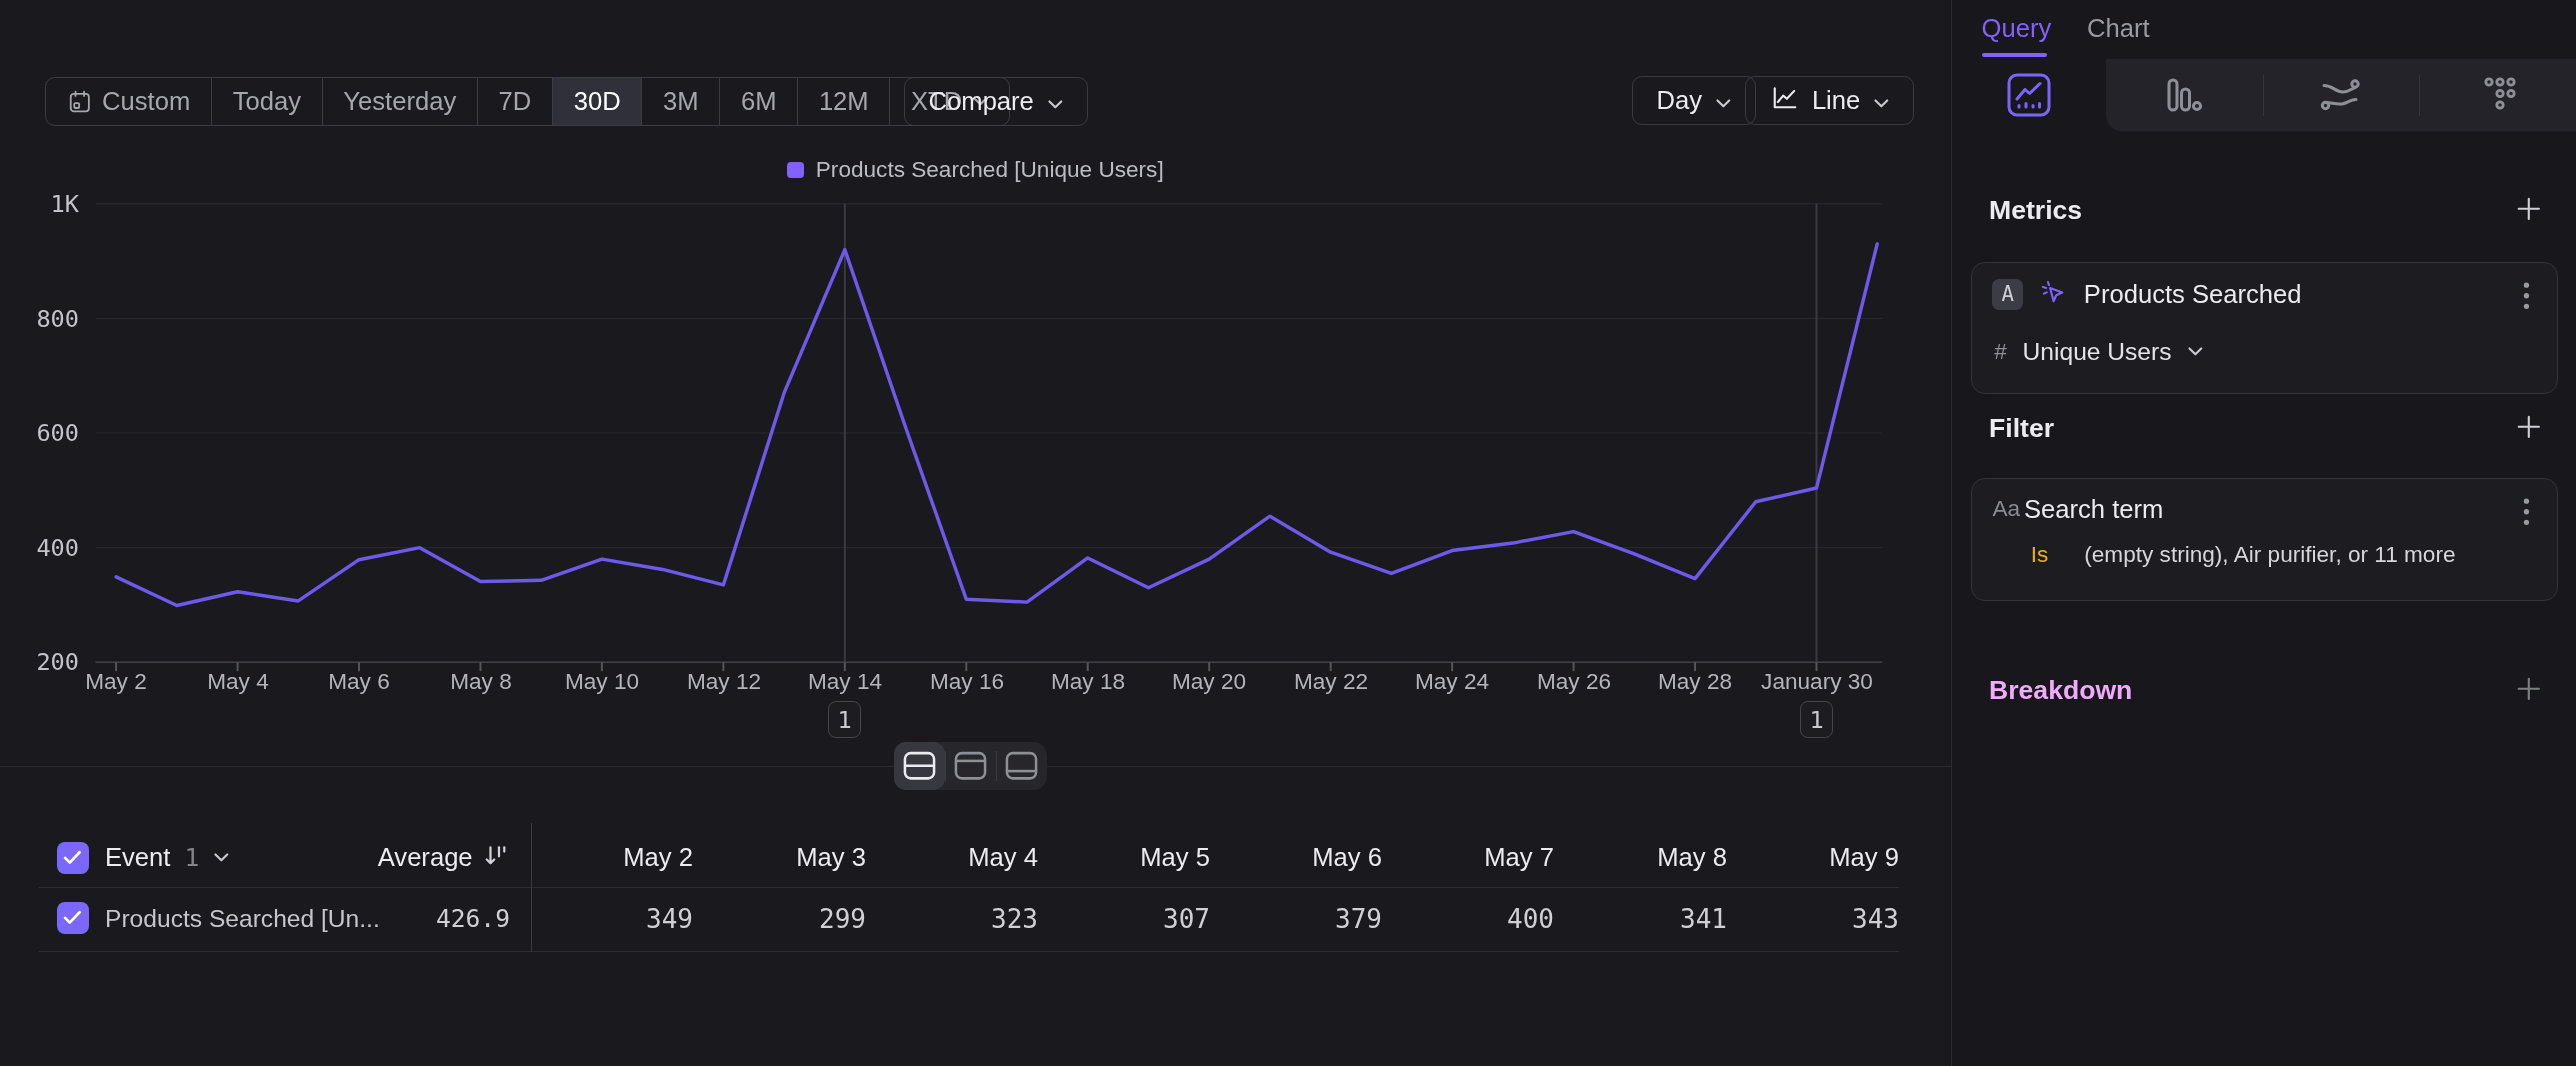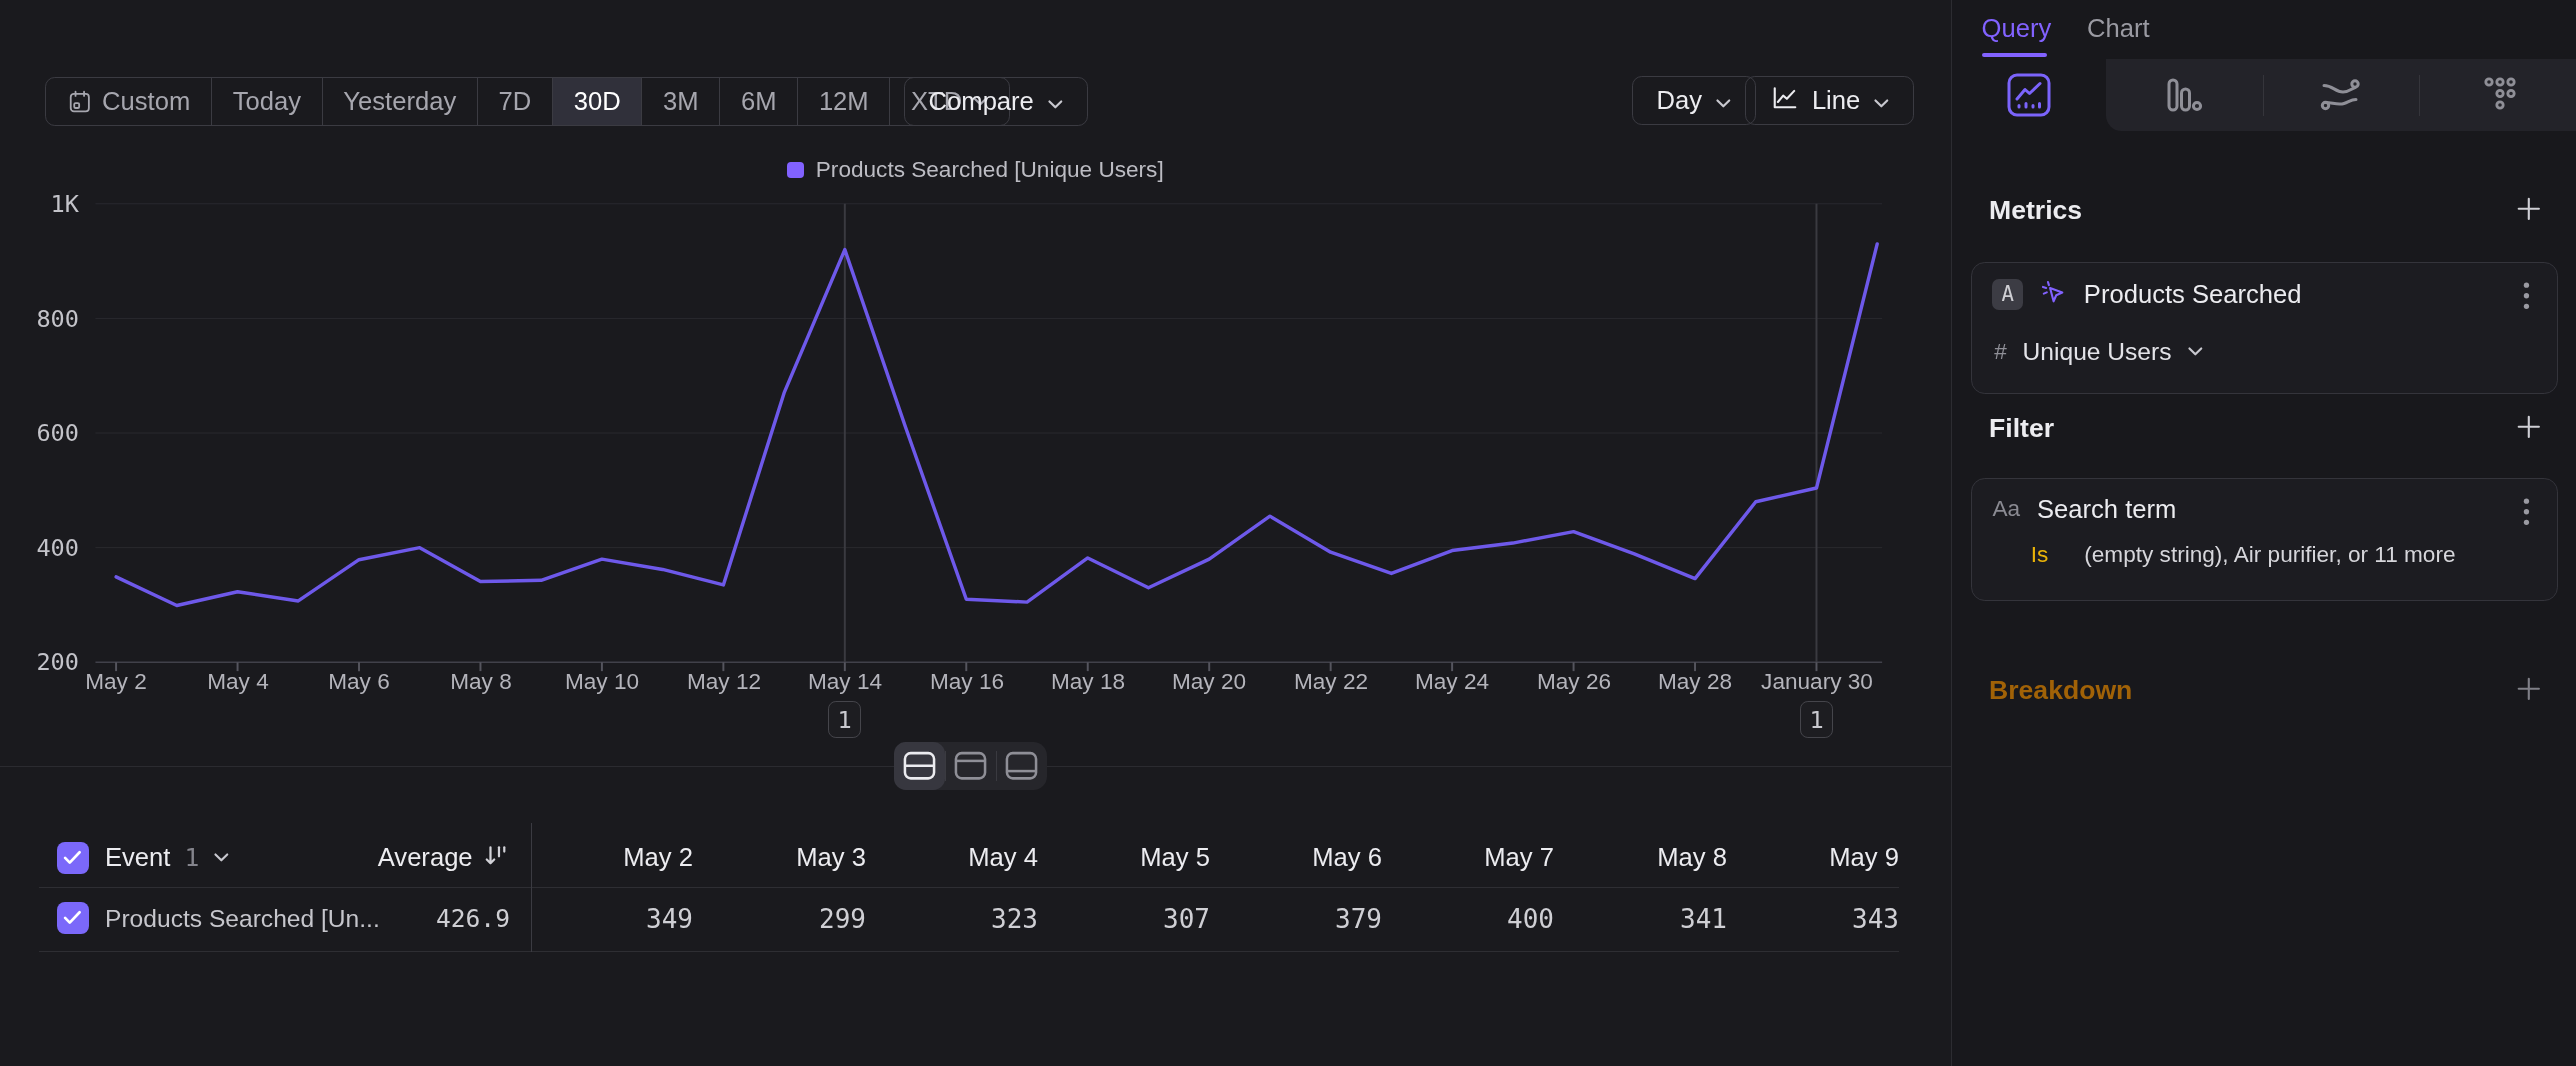--- a/index.html
+++ b/index.html
@@ -91,21 +91,21 @@
   .side-tab.chart { left:135px; color:#9a9aa2; }
   .tab-underline { position:absolute; left:29.5px; top:53px; width:65px; height:3.9px;
     border-radius:2px; }
   .icon-strip-bg { position:absolute; left:154px; top:59px; width:470px; height:72px;
     background:#232329; border-radius:0 0 0 15.7px; }
   .icon-strip-div { position:absolute; top:75px; width:1px; height:41px; background:#35353b; }
   .icon-tab { position:absolute; top:59px; height:72px; width:154px;
     display:flex; align-items:center; justify-content:center; cursor:pointer; }
 
   .side-heading { position:absolute; left:37px; font-size:26.6px; font-weight:700; color:#ececf0; }
-  .side-heading.muted { color:#a16207; }
+  .side-heading.muted { color:#f0abfc; }
   .plus-btn { position:absolute; right:33px; width:27.6px; height:27.6px; cursor:pointer;
     display:flex; align-items:center; justify-content:center; }
   .side-card { position:absolute; left:18.7px; width:587px; background:#1c1c21;
     border:1px solid #34343b; border-radius:13.8px; cursor:pointer; }
   .metric-card { top:262px; height:132px; }
   .filter-card { top:478px; height:123px; }
   .card-row1 { position:absolute; left:20.7px; top:15.7px; display:flex; align-items:center; gap:16.7px; }
   .a-badge { width:30.5px; height:30.5px; border-radius:6.9px; background:#3c3c44; color:#cfcfd4;
     font-size:20.7px; display:flex; align-items:center; justify-content:center; }
   .card-title { font-size:25.6px; font-weight:500; color:#ececf0; }
@@ -403,21 +403,21 @@
     </div>
 
     <div class="side-heading" style="top:413px">Filter</div>
     <div class="plus-btn" id="plus-filter" style="top:413px">
         <svg width="27.6" height="27.6" viewBox="0 0 26 26" fill="none" stroke="#cfcfd5" stroke-width="2" stroke-linecap="round">
           <path d="M13 3.5 V 22.5 M3.5 13 H 22.5"></path>
         </svg>
       </div>
 
     <div class="side-card filter-card">
-      <div class="card-row1" style="gap:17px">
+      <div class="card-row1" style="gap:4px">
         <span class="aa-icon">Aa</span>
         <span class="card-title">Search term</span>
       </div>
       <div class="kebab" id="kebab-filter">
           <svg width="6.9" height="29.5" viewBox="0 0 6 28" fill="#9a9aa2">
             <circle cx="3" cy="4" r="2.5"></circle>
             <circle cx="3" cy="14" r="2.5"></circle>
             <circle cx="3" cy="24" r="2.5"></circle>
           </svg>
         </div>

